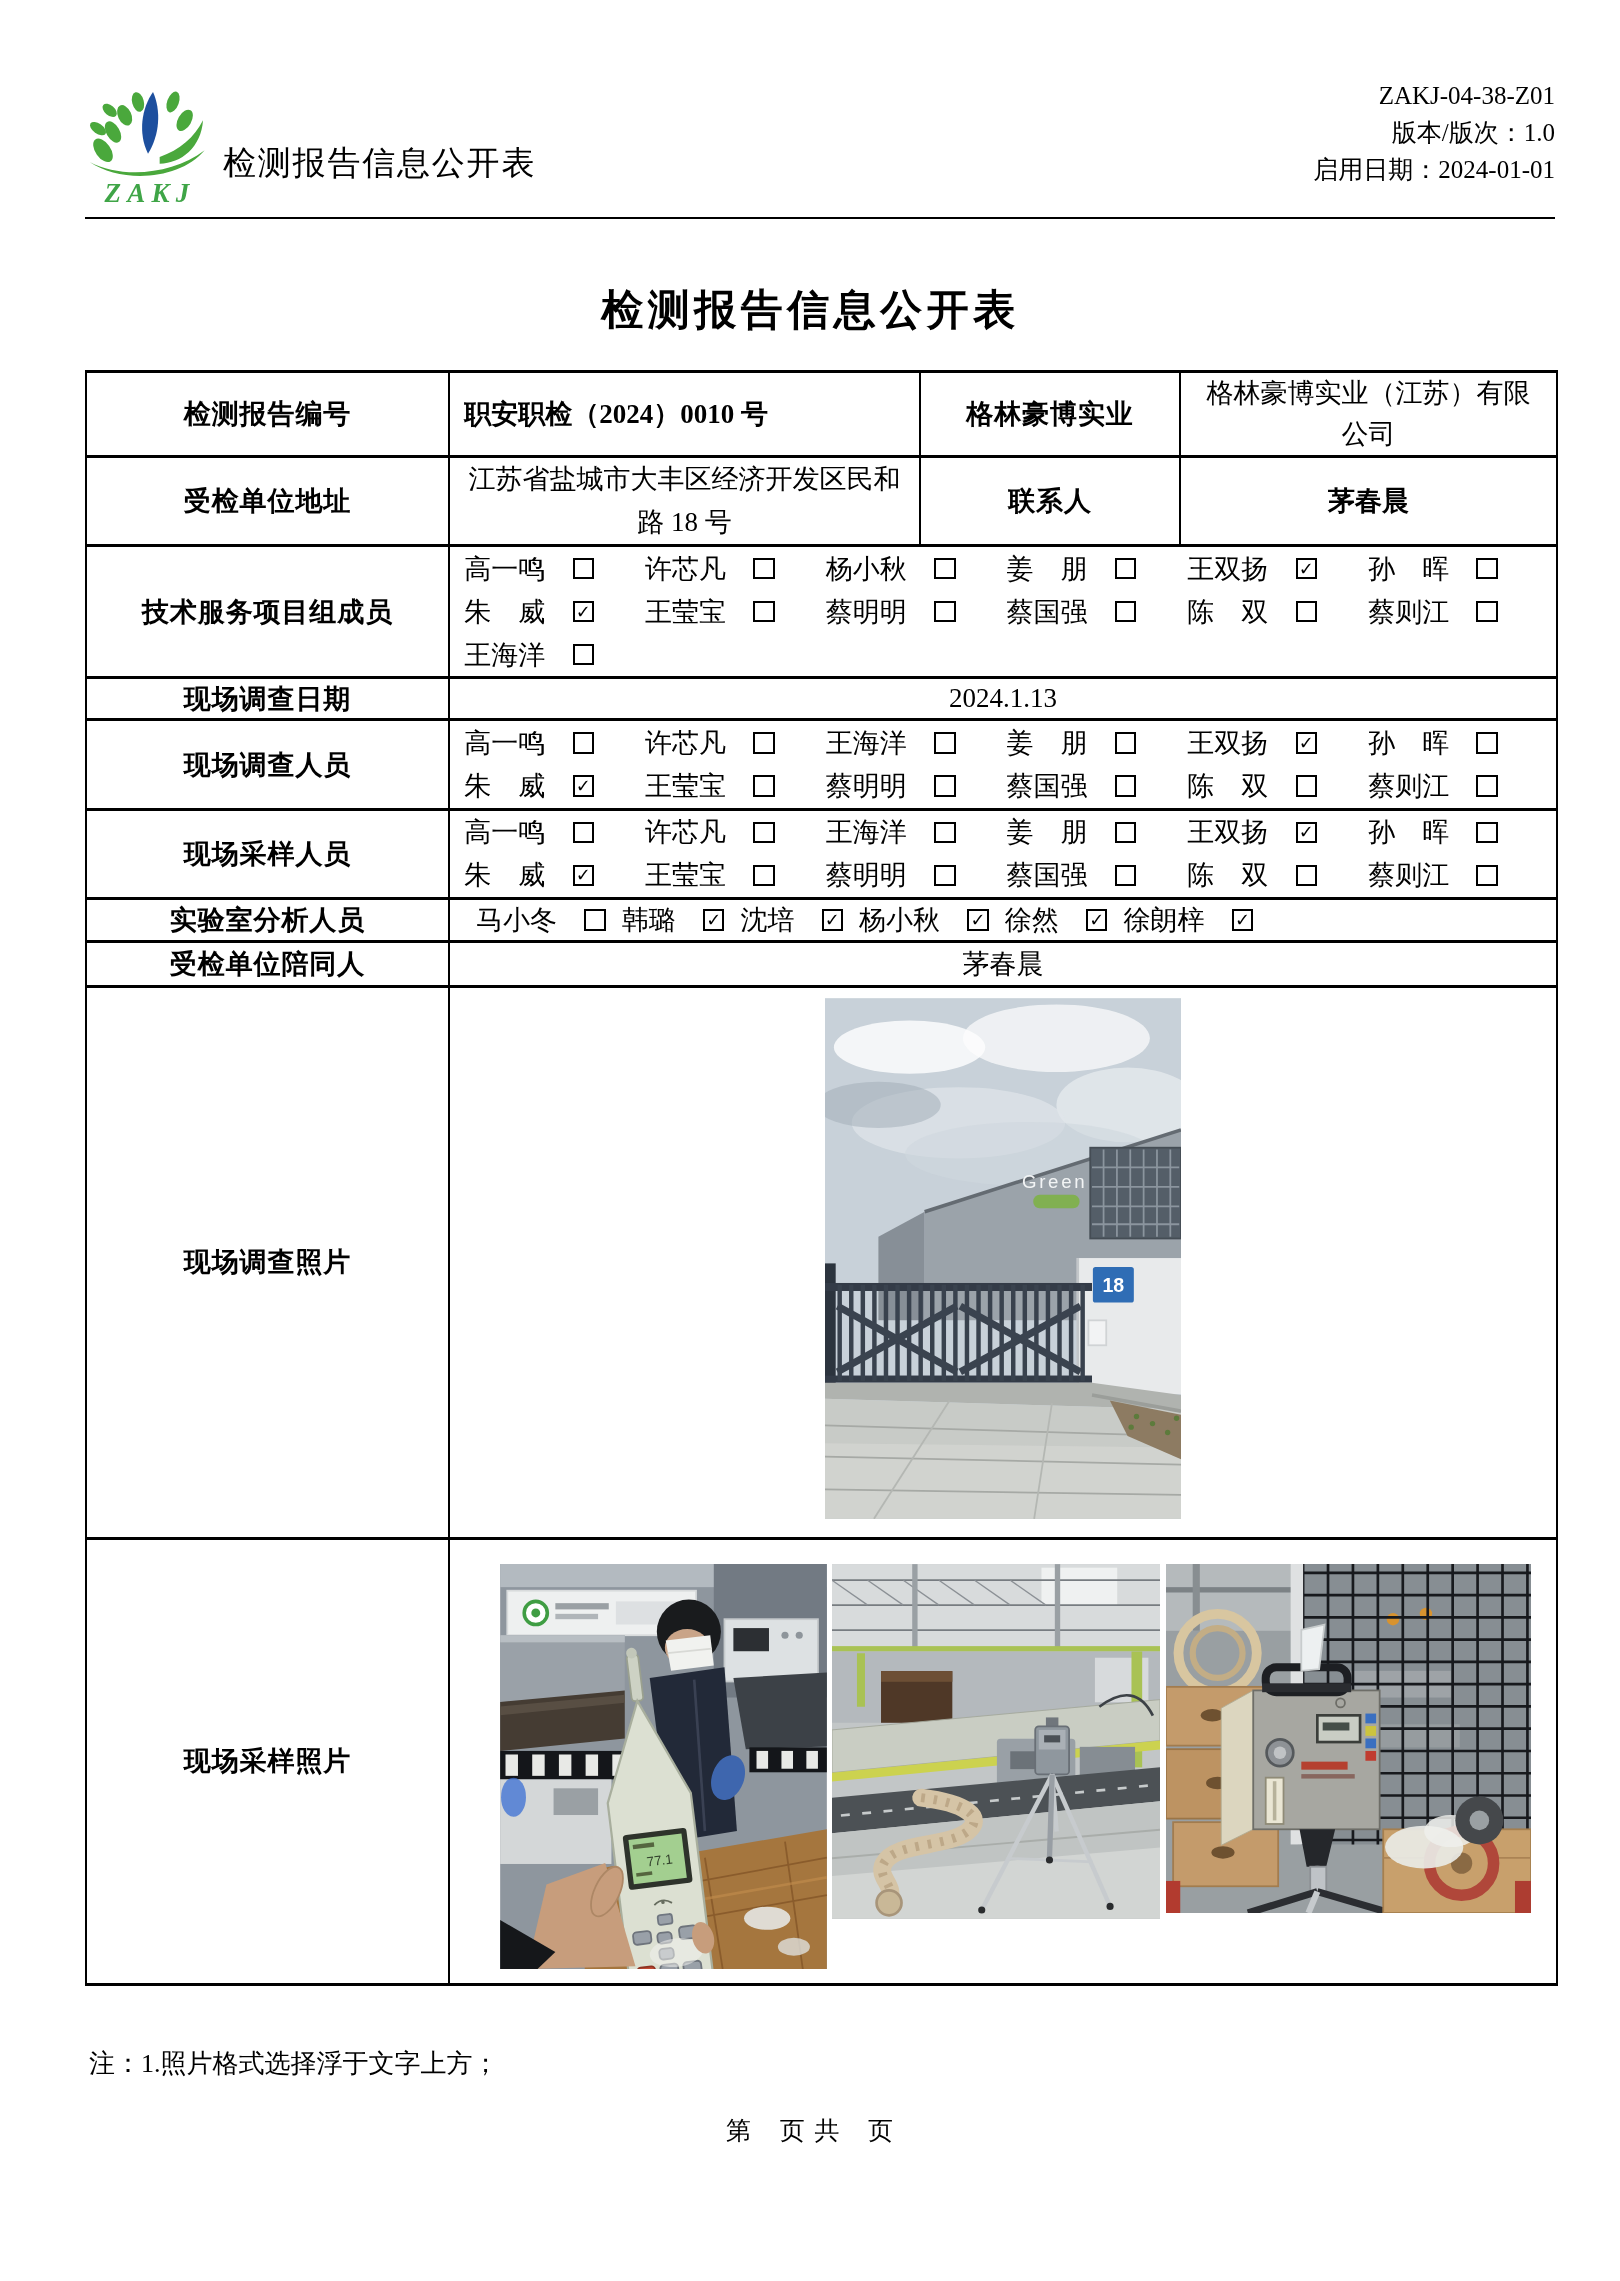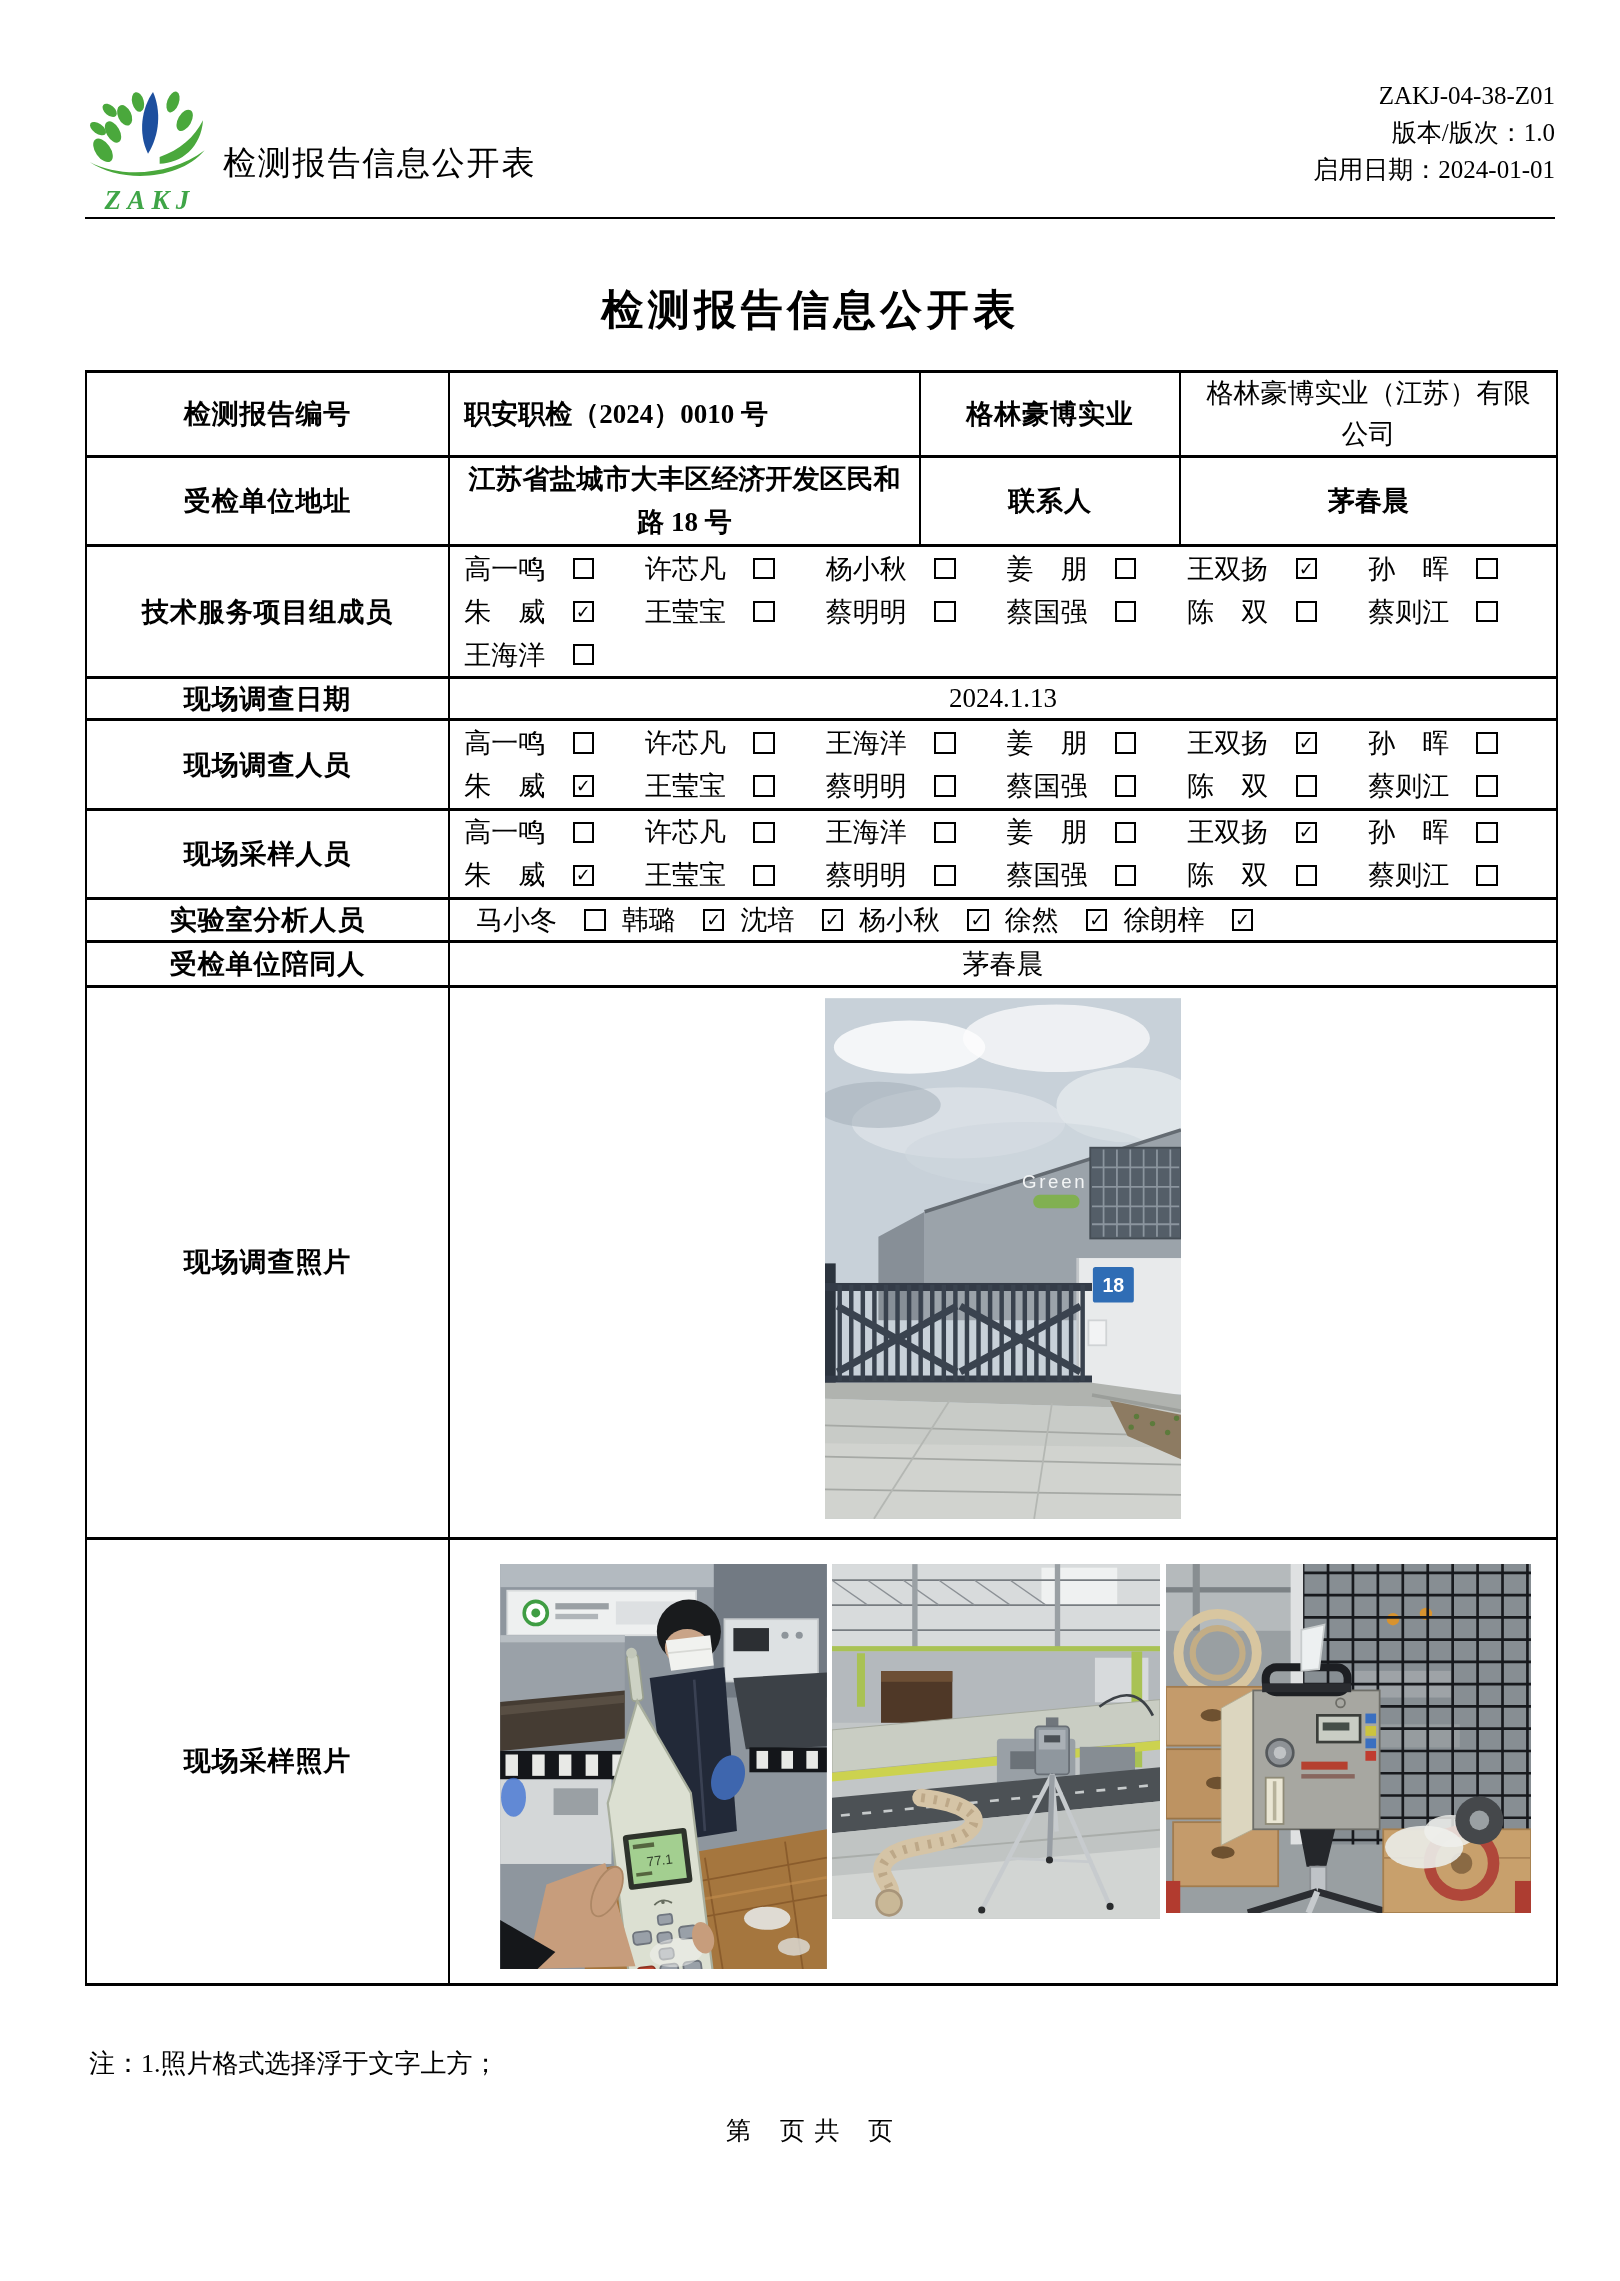--- a/index.html
+++ b/index.html
@@ -3,37 +3,37 @@
 <meta charset="utf-8">
 <style>
   html,body{margin:0;padding:0;}
   body{
     width:1621px;height:2281px;position:relative;background:#ffffff;color:#000;
     font-family:"Liberation Serif","DejaVu Serif",serif;
   }
   
   .logo-block{position:absolute;left:70px;top:77px;width:160px;text-align:center;}
   .logo-mark{display:block;margin:0 auto;}
-  .logo-text{display:block;margin-top:8px;font-size:27px;font-weight:bold;font-style:italic;
+  .logo-text{display:block;margin-top:1px;font-size:27px;font-weight:bold;font-style:italic;
     color:#3fa547;letter-spacing:6.2px;}
   .company-name{position:absolute;left:223px;top:141px;font-size:33px;letter-spacing:1.8px;}
   .doc-meta{position:absolute;right:66px;top:77px;text-align:right;font-size:25px;line-height:37px;}
   .header-rule{position:absolute;left:85px;right:66px;top:217px;border-top:2.7px solid #000;height:0;}
   
   .page-title{position:absolute;top:282px;left:0;width:100%;text-align:center;
     font-size:42px;font-weight:bold;letter-spacing:4.5px;}
   
   table.main{position:absolute;left:85px;top:370px;width:1470px;border-collapse:collapse;table-layout:fixed;}
   td{border:2.7px solid #000;border-top-width:3.6px;border-bottom-width:3.6px;
      padding:0;font-size:27px;vertical-align:middle;overflow:hidden;}
   .lbl{font-weight:bold;text-align:center;letter-spacing:0.9px;}
   .val-left{text-align:left;padding-left:14.3px;font-weight:bold;}
   .val-center{text-align:center;}
   .orgname{padding:0 21.4px;line-height:41px;}
-  .addr{padding:0 18px;line-height:43px;font-weight:bold;}
+  .addr{padding:0 18px;line-height:43px;}
   .bold{font-weight:bold;}
   .members-grid{display:grid;grid-template-columns:repeat(6,1fr);padding:3.6px 7.1px 3.6px 14.3px;
     row-gap:7.1px;align-content:center;}
   .member{white-space:nowrap;display:flex;align-items:center;gap:22px;}
   .cb{display:inline-flex;width:21.4px;height:21.4px;border:2.7px solid #000;margin-left:5.3px;
     align-items:center;justify-content:center;font-size:18px;font-weight:bold;line-height:1;
     box-sizing:border-box;font-family:"DejaVu Sans",sans-serif;background:#fff;flex:0 0 auto;}
   .lab-flex{display:flex;gap:16px;padding-left:26px;align-items:center;flex-wrap:wrap;}
   .photo-cell{text-align:center;}
   .photos-row{display:flex;gap:5.3px;padding:10.7px 0 0 50px;align-items:flex-start;}

